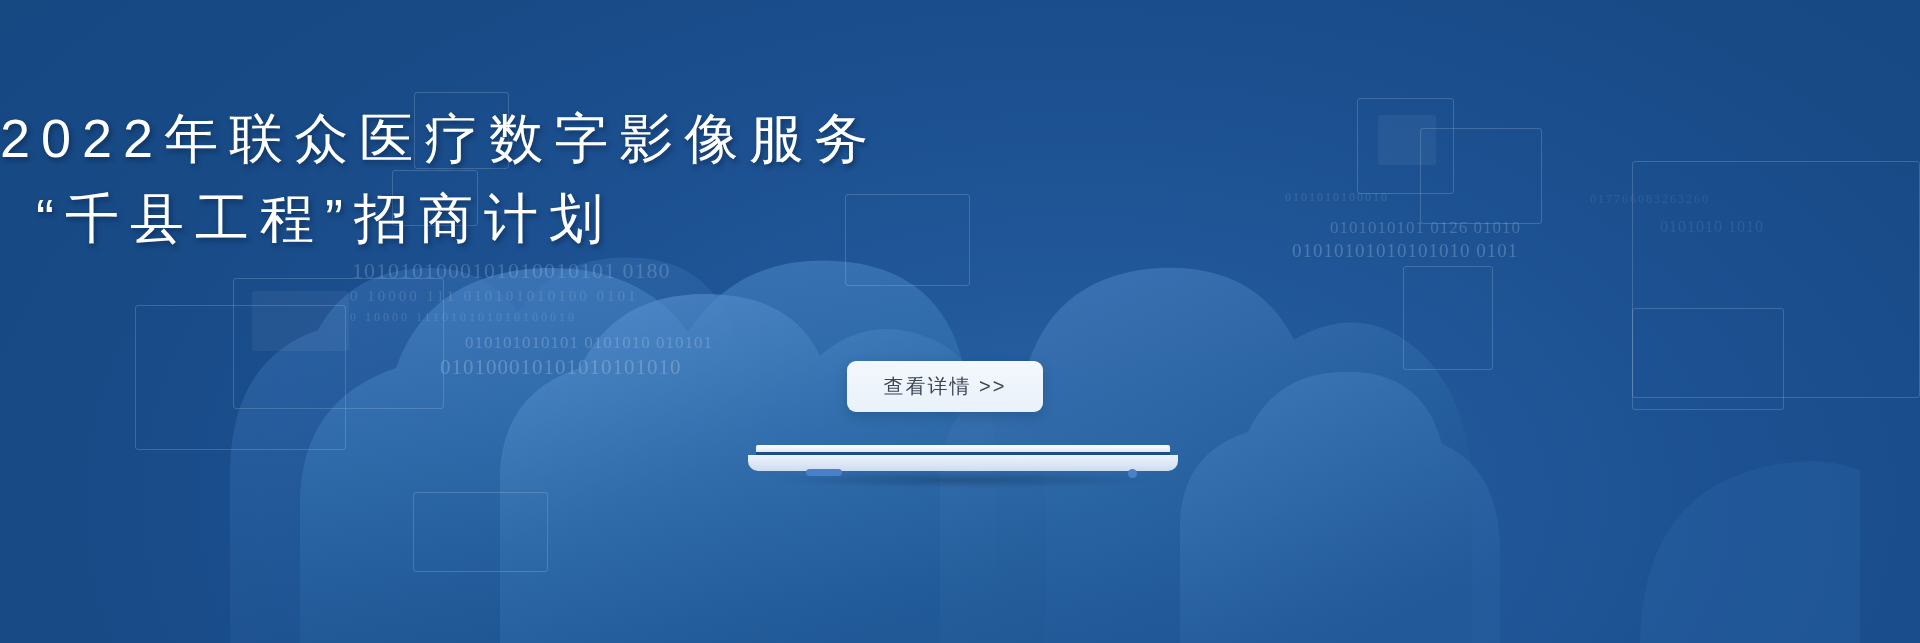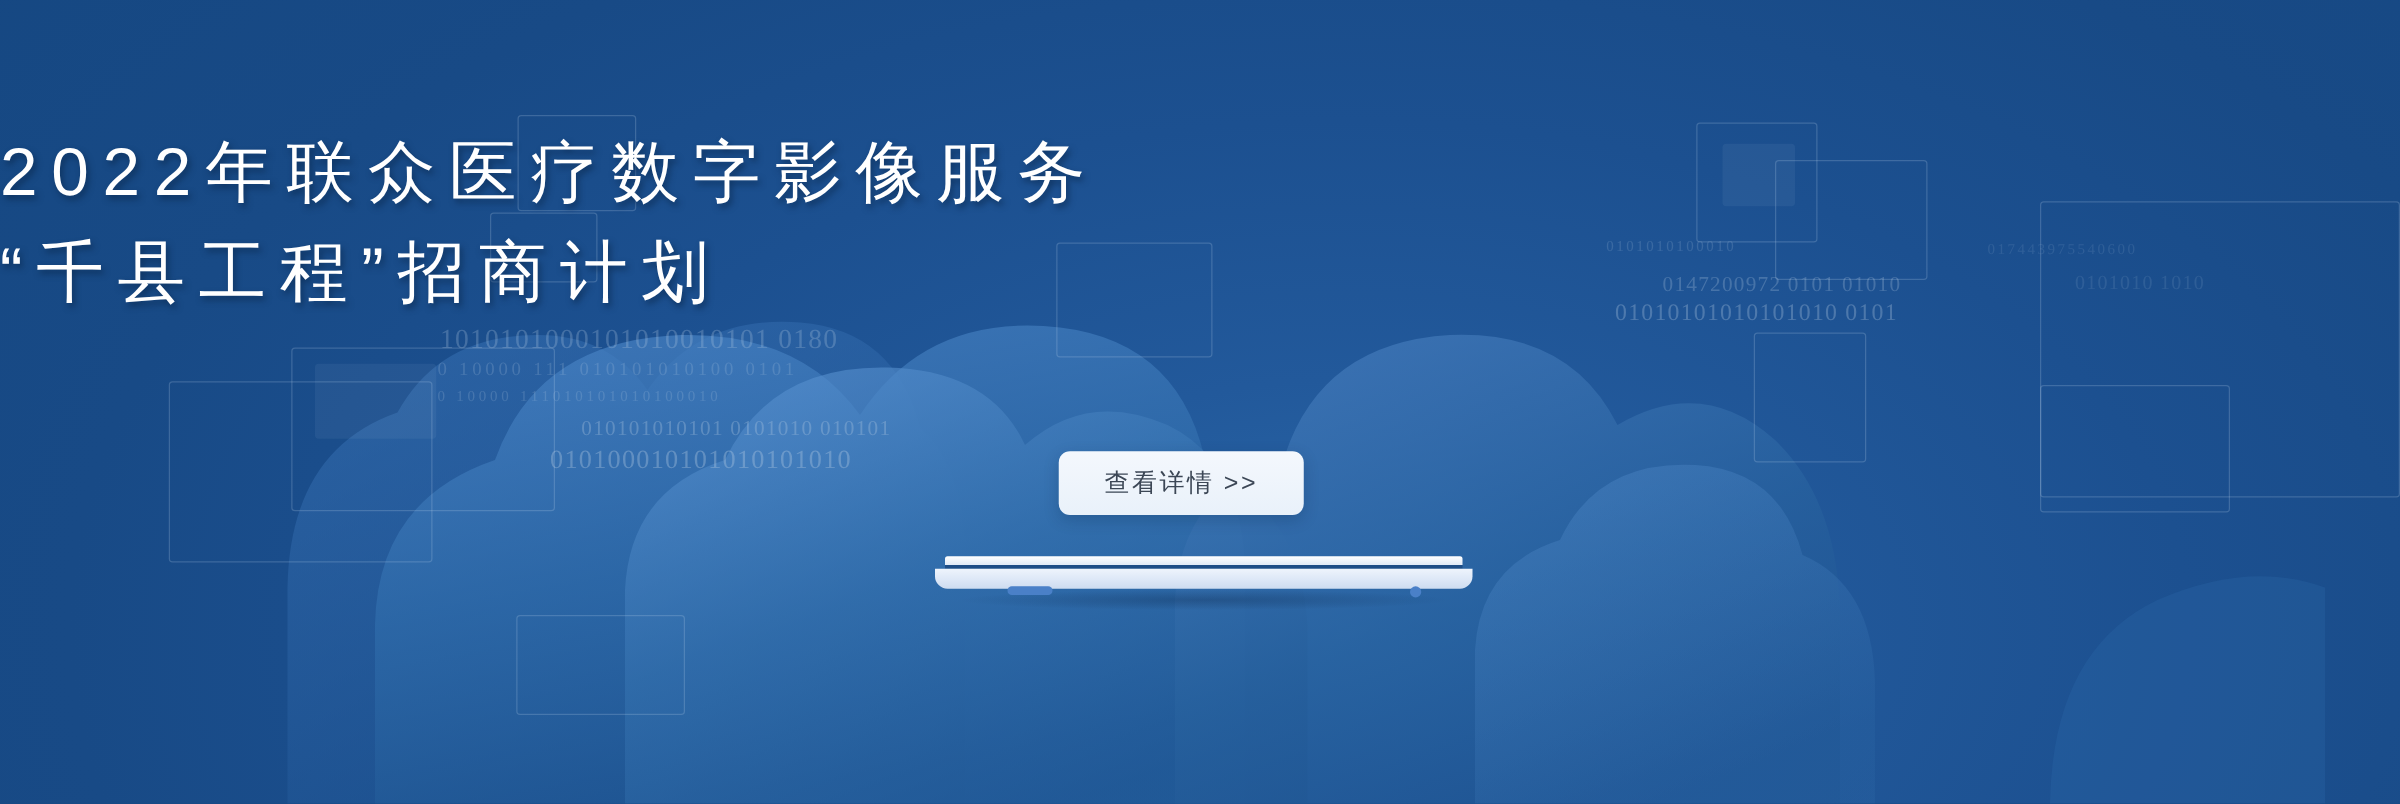--- a/index.html
+++ b/index.html
@@ -63,21 +63,21 @@
   .title-line {
     color: #ffffff;
     font-size: 52px;
     line-height: 80px;
     letter-spacing: 11px;
     font-weight: 400;
     text-shadow: 2px 3px 5px rgba(7,32,64,.55);
     white-space: nowrap;
   }
   .title-line-1 { font-size: 54px; }
-  .title-line-2 { font-size: 54px; }
+  .title-line-2 { font-size: 54px; padding-left: 36px; }
 
   .cta {
     position: absolute;
     left: 847px;
     top: 361px;
     width: 196px;
     height: 51px;
     background: linear-gradient(180deg, #f4f8fd 0%, #e9f1fa 100%);
     border-radius: 9px;
     box-shadow: 0 4px 12px rgba(8,32,62,.22);
@@ -200,24 +200,24 @@
     <div class="rect out" style="left:1632px; top:308px; width:152px; height:102px;"></div>
   </div>
 
   <div class="layer binary">
     <div class="bin bin-a">1010101000101010010101 0180</div>
     <div class="bin bin-b">0 10000 111      010101010100    0101</div>
     <div class="bin bin-c">0 10000  111010101010100010</div>
     <div class="bin bin-d">010101010101 0101010 010101</div>
     <div class="bin bin-e">010100010101010101010</div>
     <div class="bin bin-f">0101010100010</div>
-    <div class="bin bin-g">0147200972 0101  01010</div>
+    <div class="bin bin-g">0101010101 0126  01010</div>
     <div class="bin bin-h">01010101010101010   0101</div>
     <div class="bin bin-i">0101010 1010</div>
-    <div class="bin bin-j">017443975540600</div>
+    <div class="bin bin-j">017766083263260</div>
   </div>
 
   <div class="content">
 
     <div class="title-wrap">
       <div class="title-line title-line-1">2022年联众医疗数字影像服务</div>
       <div class="title-line title-line-2">“千县工程”招商计划</div>
     </div>
 
     <div class="cta">

